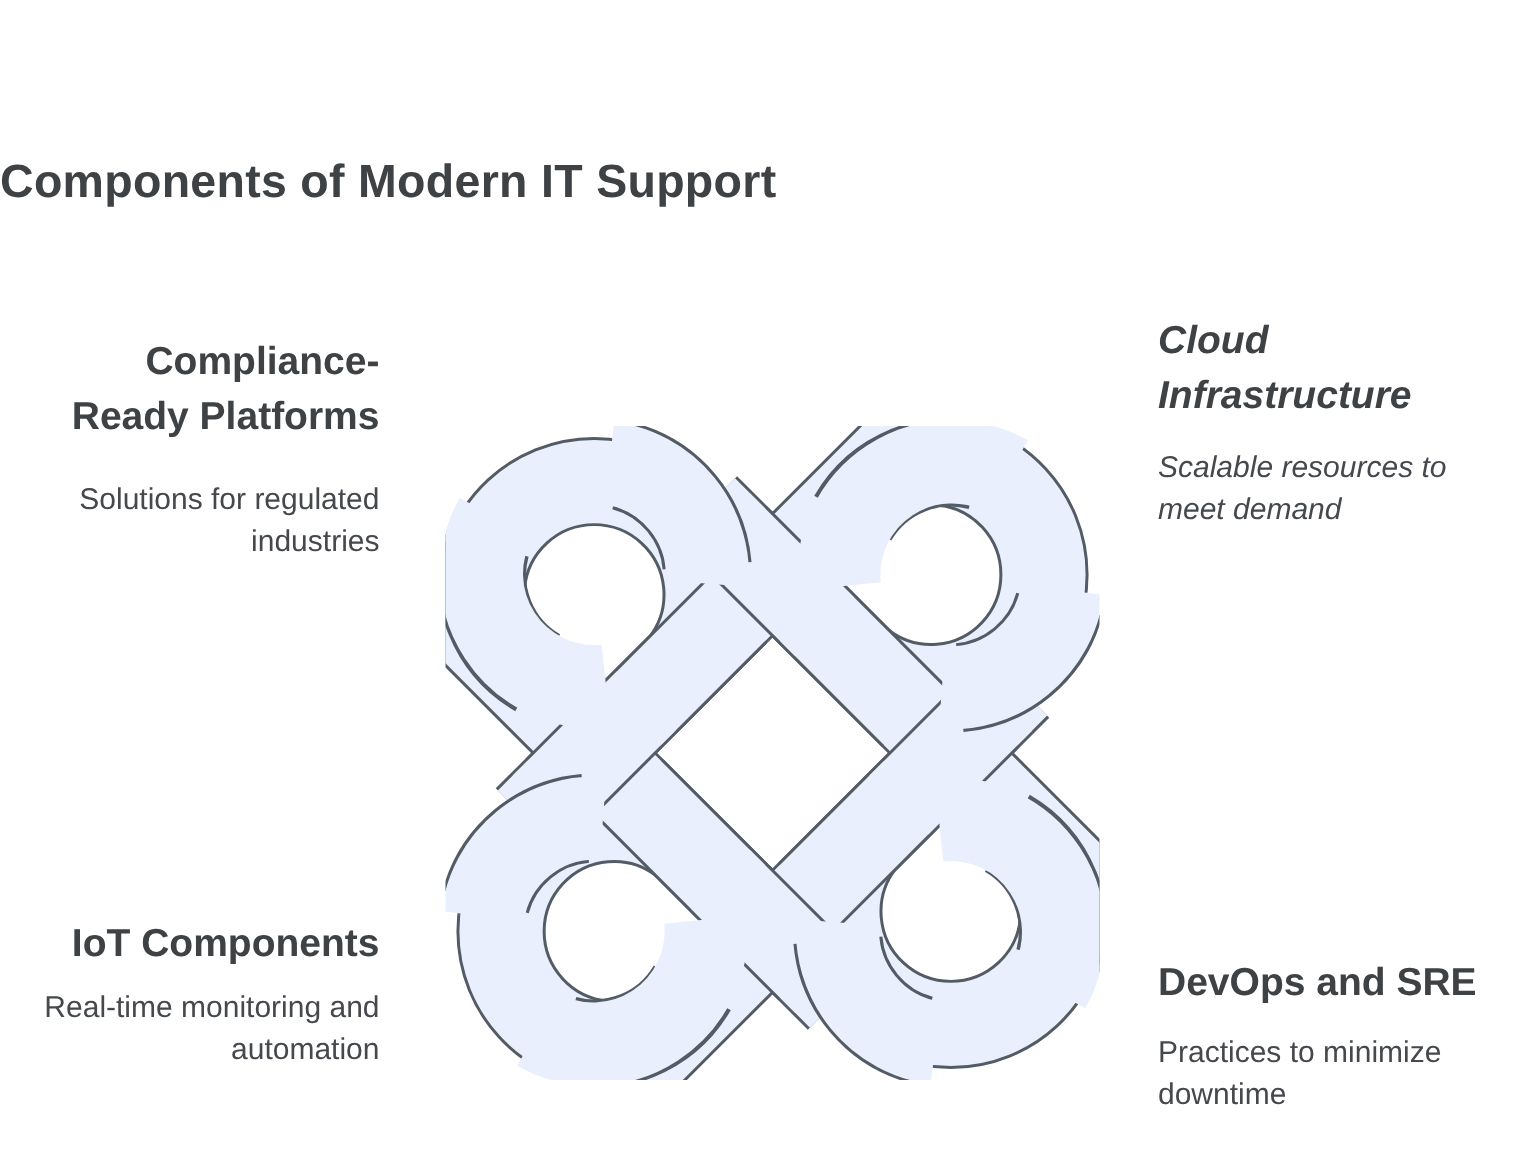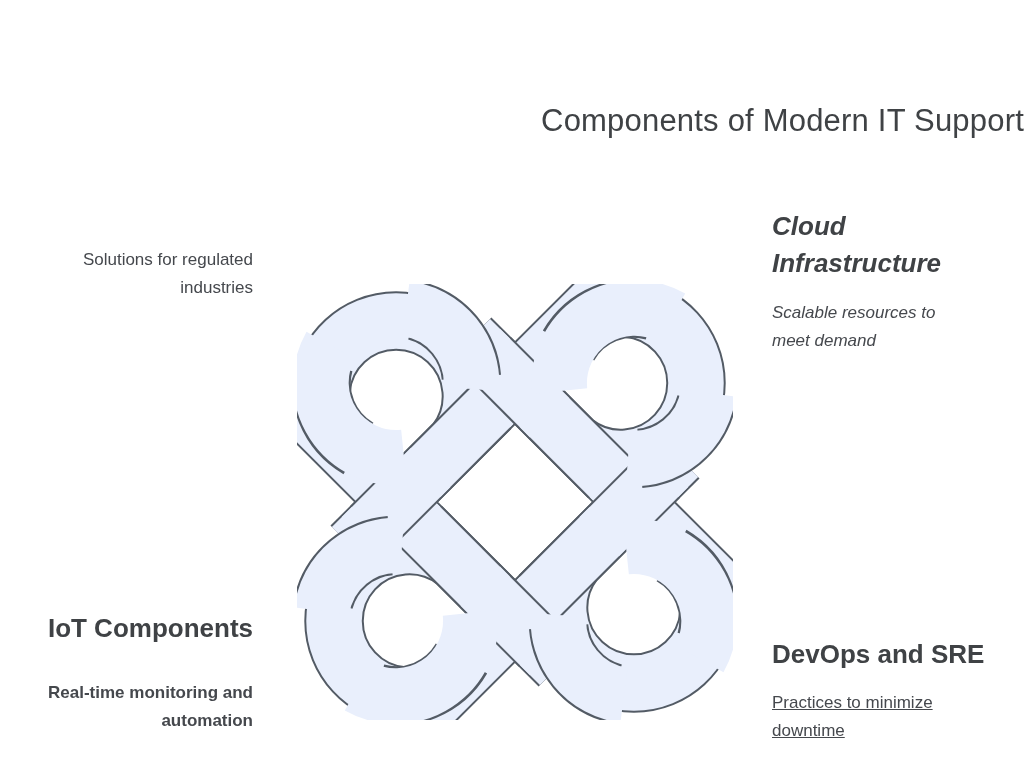--- a/index.html
+++ b/index.html
@@ -3,53 +3,54 @@
 <meta charset="utf-8">
 <style>
   html,body{margin:0;padding:0;}
   body{
     width:1024px;height:768px;position:relative;overflow:hidden;
     background:#ffffff;
     font-family:"Liberation Sans", sans-serif;
   }
   .title{
     position:absolute;left:0;top:103px;width:1024px;
-    text-align:right;
-    font-size:31px;font-weight:400;color:var(--heading-color);
+    text-align:left;
+    font-size:31px;font-weight:700;color:var(--heading-color);
     letter-spacing:0.2px;
   }
   .label-block{position:absolute;}
   .label-block .heading{
     font-size:26px;font-weight:700;color:var(--heading-color);
     line-height:37px;
   }
   .label-block .desc{
-    font-size:17px;font-weight:400;color:var(--body-color);
+    font-size:20px;font-weight:400;color:var(--body-color);
     line-height:27.5px;
   }
   .pos-tl{top:222px;right:771px;width:215px;text-align:right;}
   .pos-tl .desc{margin-top:24px;width:215px;}
   .pos-tr{top:208px;left:772px;width:200px;text-align:left;font-style:italic;}
   .pos-tr .desc{margin-top:17px;width:205px;}
   .pos-bl{top:610px;right:771px;width:230px;text-align:right;}
-  .pos-bl .desc{margin-top:32px;font-weight:bold;}
+  .pos-bl .desc{margin-top:12px;}
   .pos-br{top:636px;left:772px;width:215px;text-align:left;}
-  .pos-br .desc{margin-top:16px;text-decoration:underline;}
+  .pos-br .desc{margin-top:16px;}
   .knot{
     position:absolute;left:297px;top:284px;width:436px;height:436px;
   }
   .kd{fill:none;stroke:var(--knot-stroke);stroke-width:60;}
   .kl{fill:none;stroke:var(--knot-fill);stroke-width:56;}
 </style>
 </head>
 <body style="background: rgb(255, 255, 255);">
 
 <div class="title">Components of Modern IT Support</div>
 
 <div class="label-block pos-tl">
+  <div class="heading">Compliance-Ready Platforms</div>
   <div class="desc">Solutions for regulated industries</div>
 </div>
 
 <div class="label-block pos-tr">
   <div class="heading">Cloud Infrastructure</div>
   <div class="desc">Scalable resources to meet demand</div>
 </div>
 
 <div class="label-block pos-bl">
   <div class="heading">IoT Components</div>

